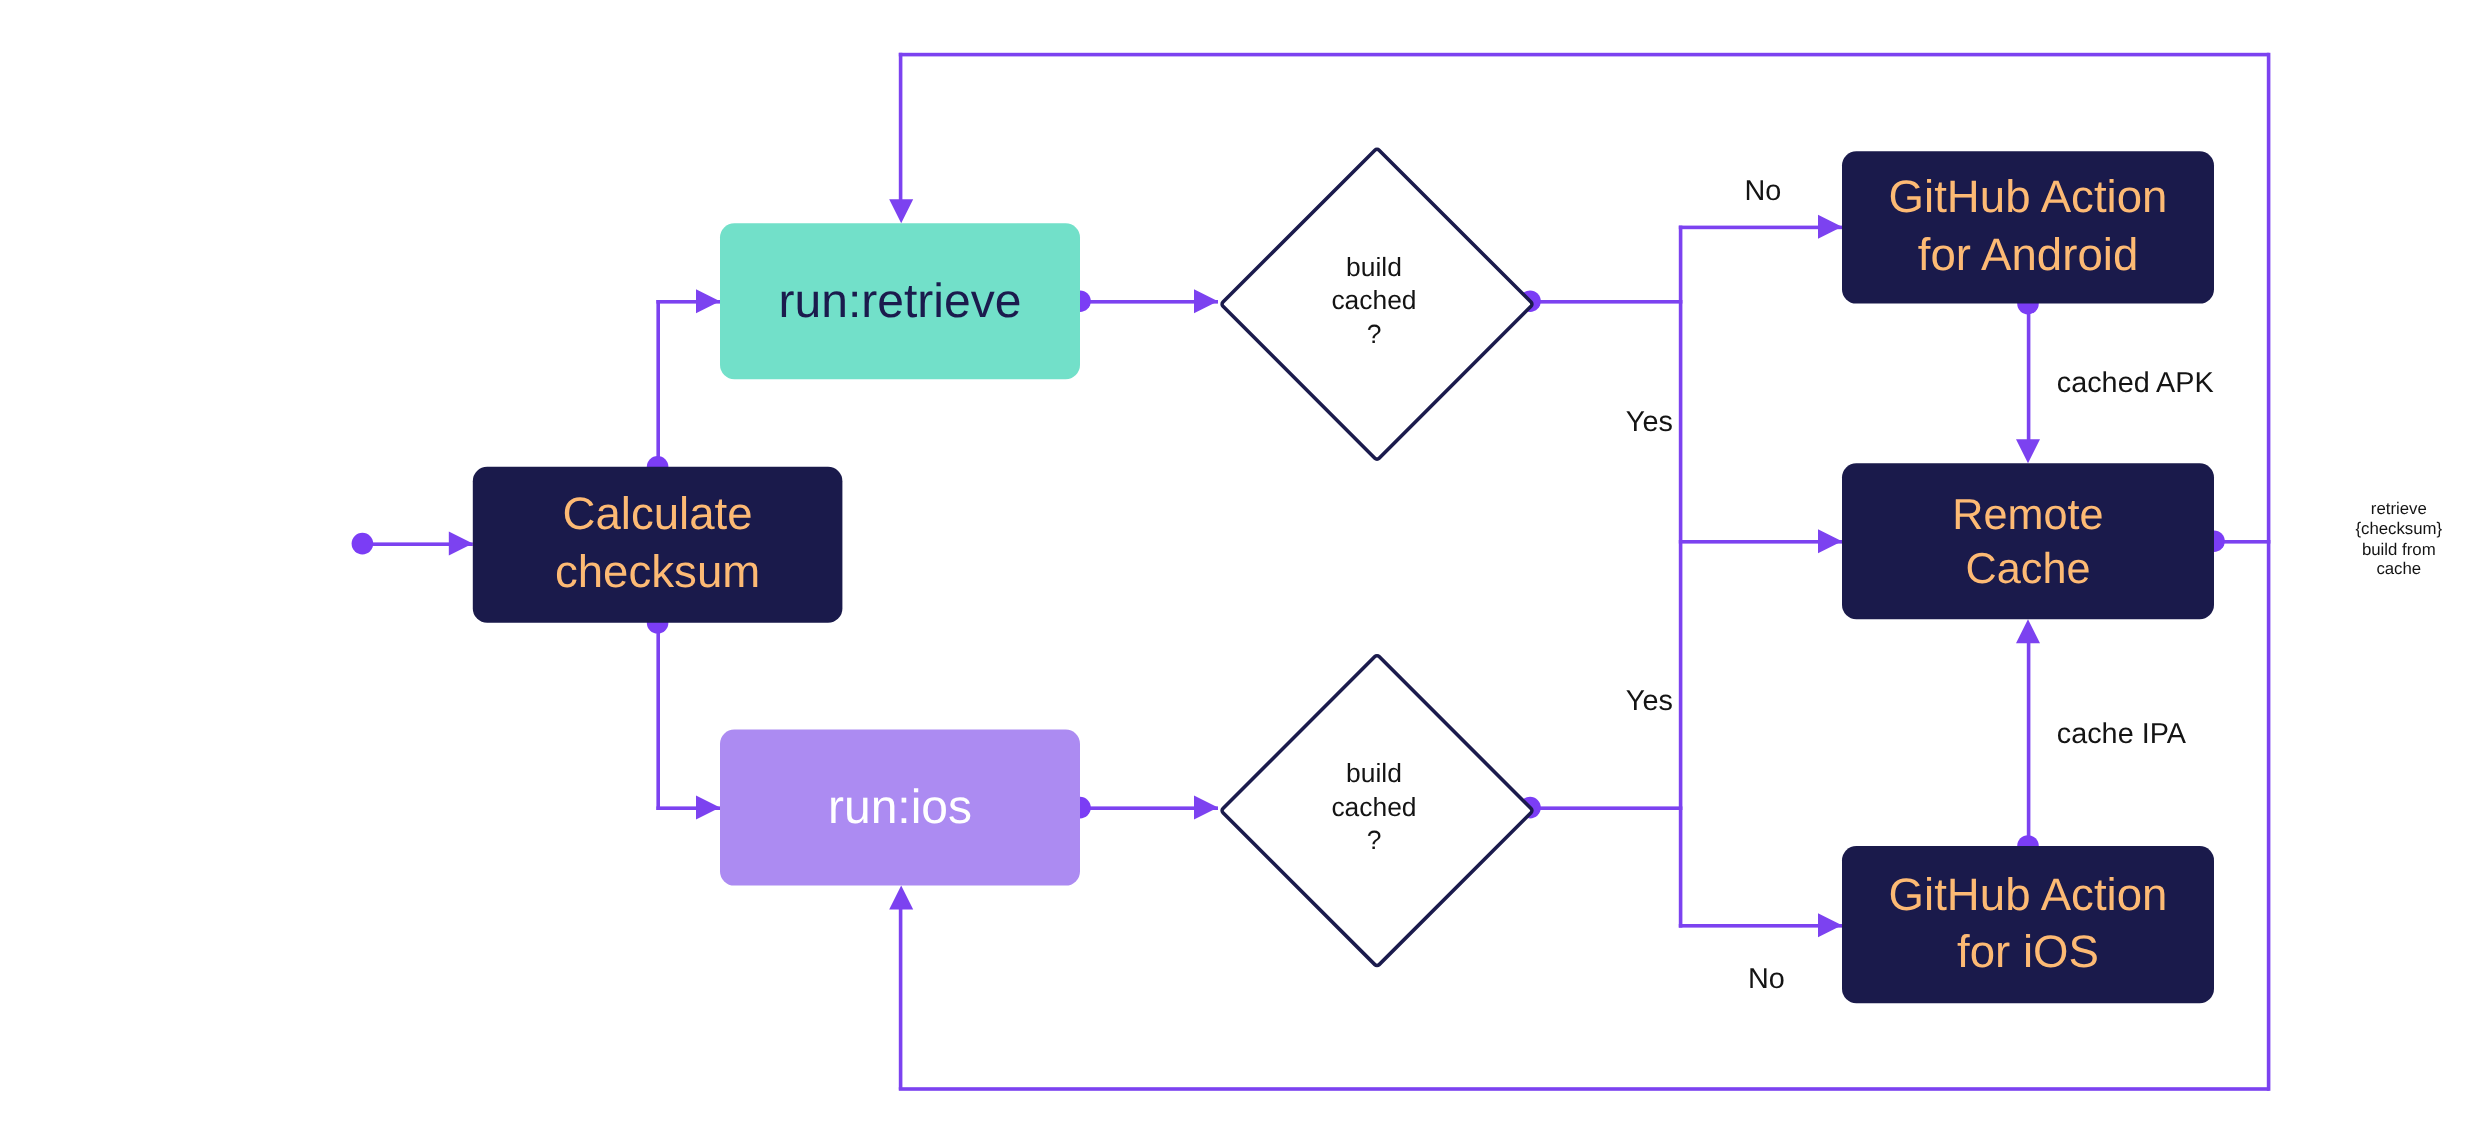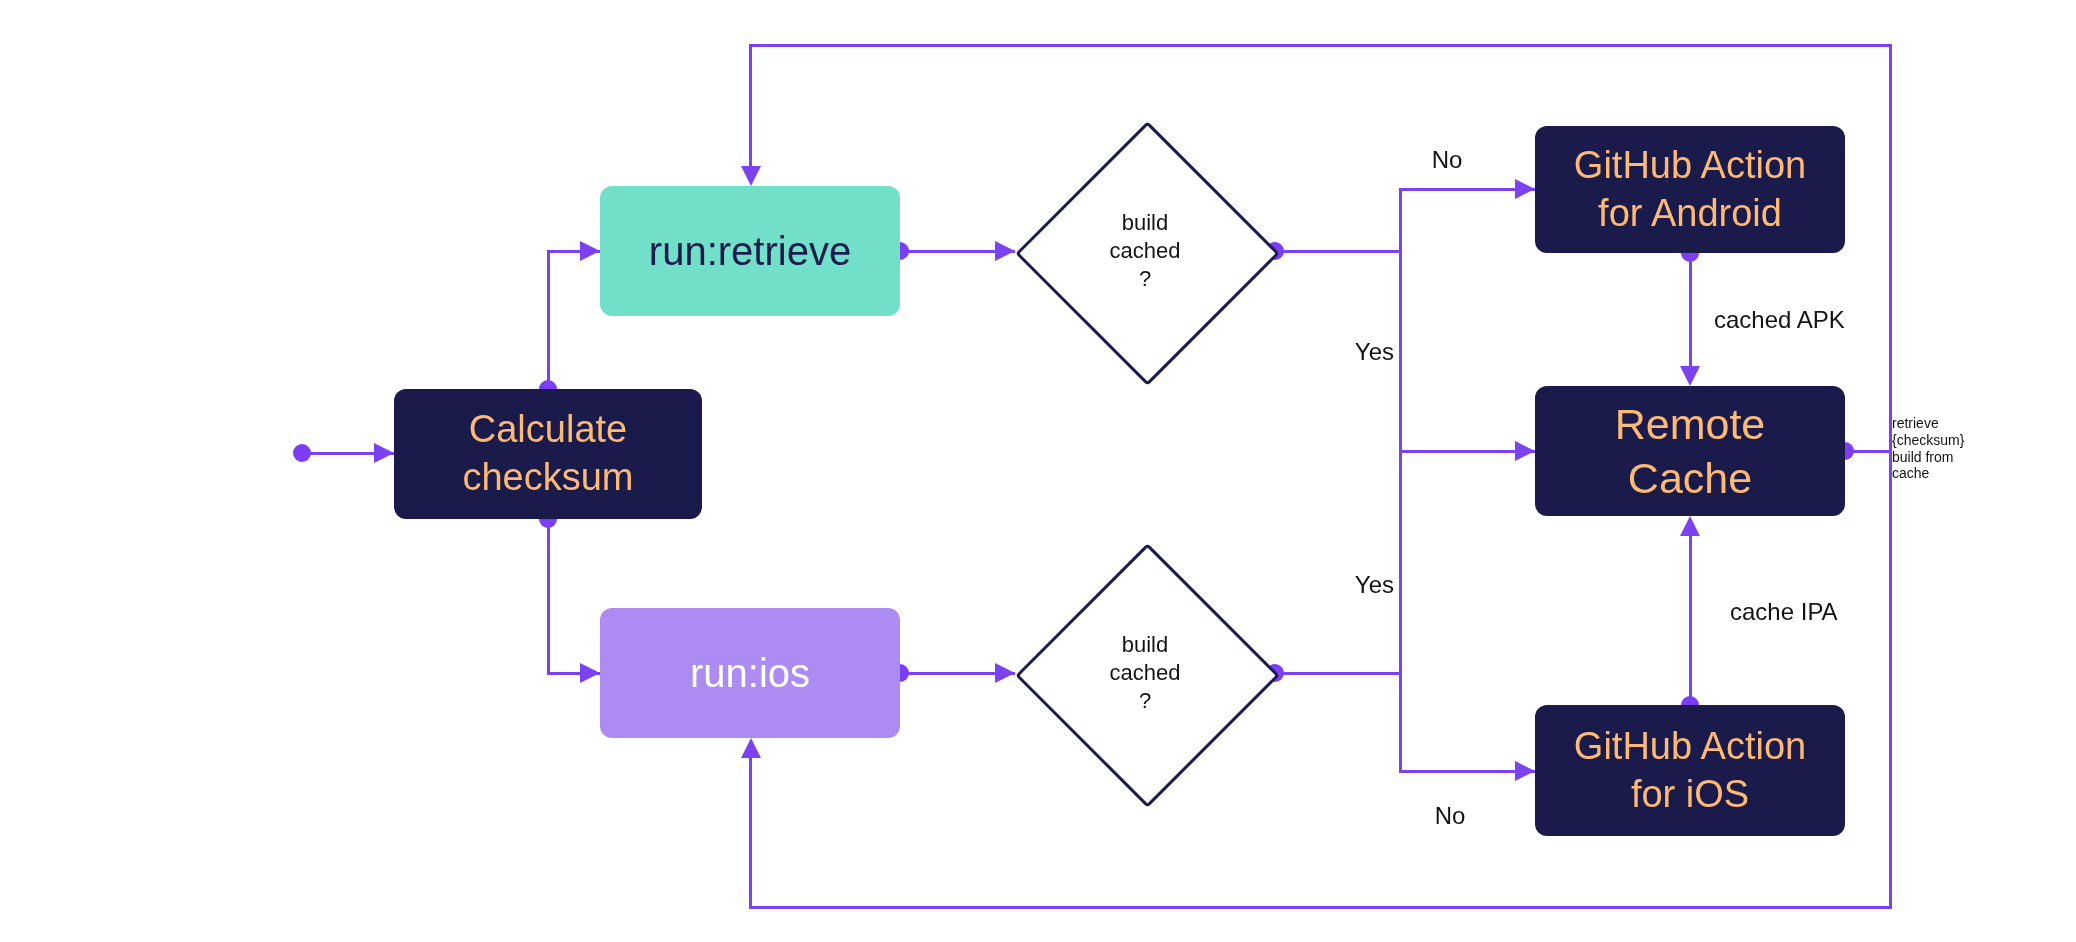--- a/index.html
+++ b/index.html
@@ -49,21 +49,21 @@
   }
   .diamond-label{
     position:absolute;width:220px;
     transform:translate(-50%,-50%);
     text-align:center;color:var(--ink);
     font-size:22px;line-height:1.28;white-space:pre-line;
   }
   .edge-label{
     position:absolute;color:var(--ink);font-size:24px;white-space:pre-line;
   }
-  .center-anchor{transform:translate(-50%,-50%);}
+  .center-anchor{transform:translate(-50%,-50%);text-align:center;margin-left:22px;}
   .v-anchor{transform:translate(0,-50%);}
 </style>
 </head>
 <body>
 
 <div id="canvas">
 
   <div class="edge" style="left:302px;top:451.5px;width:92px;height:3px;"></div>
 
   <div class="edge" style="left:546.5px;top:249.5px;width:3px;height:140px;"></div>
@@ -139,30 +139,30 @@
 ?</div>
 
   <div class="diamond" style="left:1054px;top:582px;"></div>
   <div class="diamond-label" style="left:1145px;top:673px;">build
 cached
 ?</div>
 
   <div class="node navy" style="left:1535px;top:126px;width:310px;height:127px;font-size:38px;"><span>GitHub Action
 for Android</span></div>
 
-  <div class="node navy" style="left:1535px;top:386px;width:310px;height:130px;font-size:43px;justify-content:center;"><span>Remote
+  <div class="node navy" style="left:1535px;top:386px;width:310px;height:130px;font-size:36px;justify-content:center;"><span>Remote
 Cache</span></div>
 
   <div class="node navy" style="left:1535px;top:705px;width:310px;height:131px;font-size:38px;"><span>GitHub Action
 for iOS</span></div>
 
   <div class="edge-label center-anchor" style="left:1447px;top:160px;">No</div>
   <div class="edge-label v-anchor" style="right:682px;top:352px;text-align:right;">Yes</div>
   <div class="edge-label v-anchor" style="right:682px;top:585px;text-align:right;">Yes</div>
   <div class="edge-label center-anchor" style="left:1450px;top:816px;">No</div>
   <div class="edge-label v-anchor" style="left:1714px;top:320px;">cached APK</div>
-  <div class="edge-label v-anchor" style="left:1714px;top:612px;margin-left:16px;">cache IPA</div>
+  <div class="edge-label v-anchor" style="left:1714px;top:612px;">cache IPA</div>
   <div class="edge-label center-anchor" style="left:1977px;top:449px;font-size:14px;line-height:1.2;width:170px;">retrieve
 {checksum}
 build from
 cache</div>
 
 </div>
 
 </body></html>

